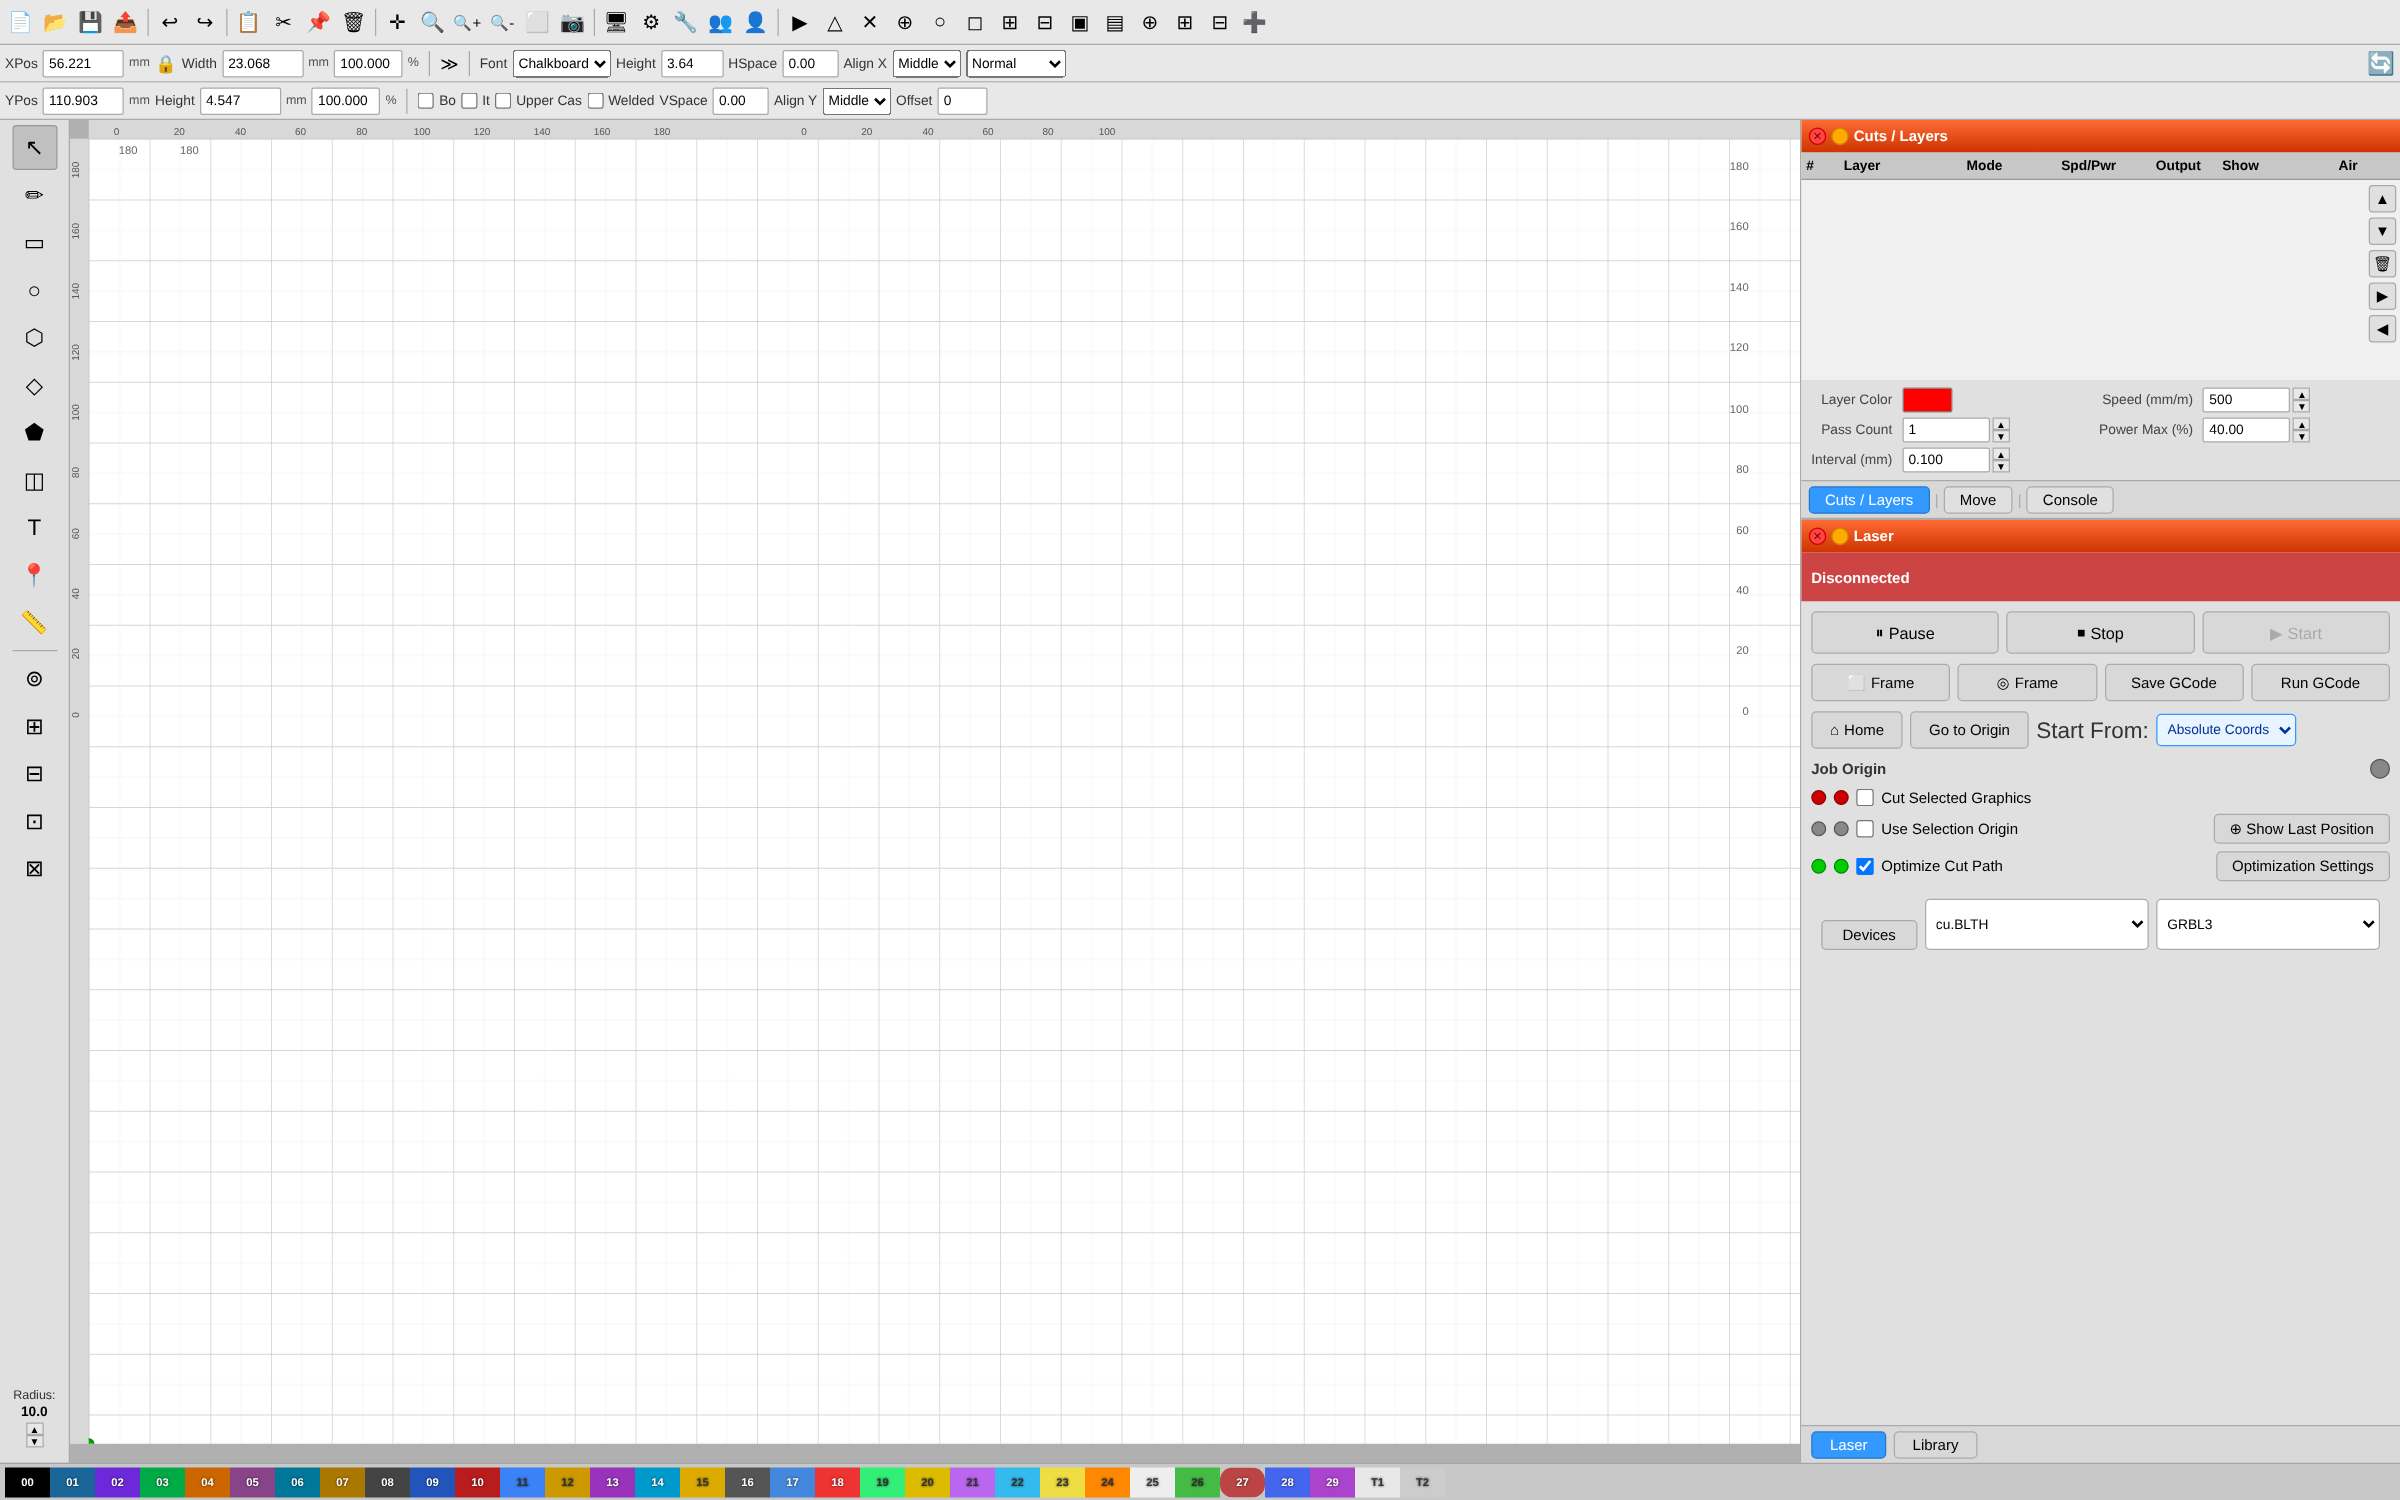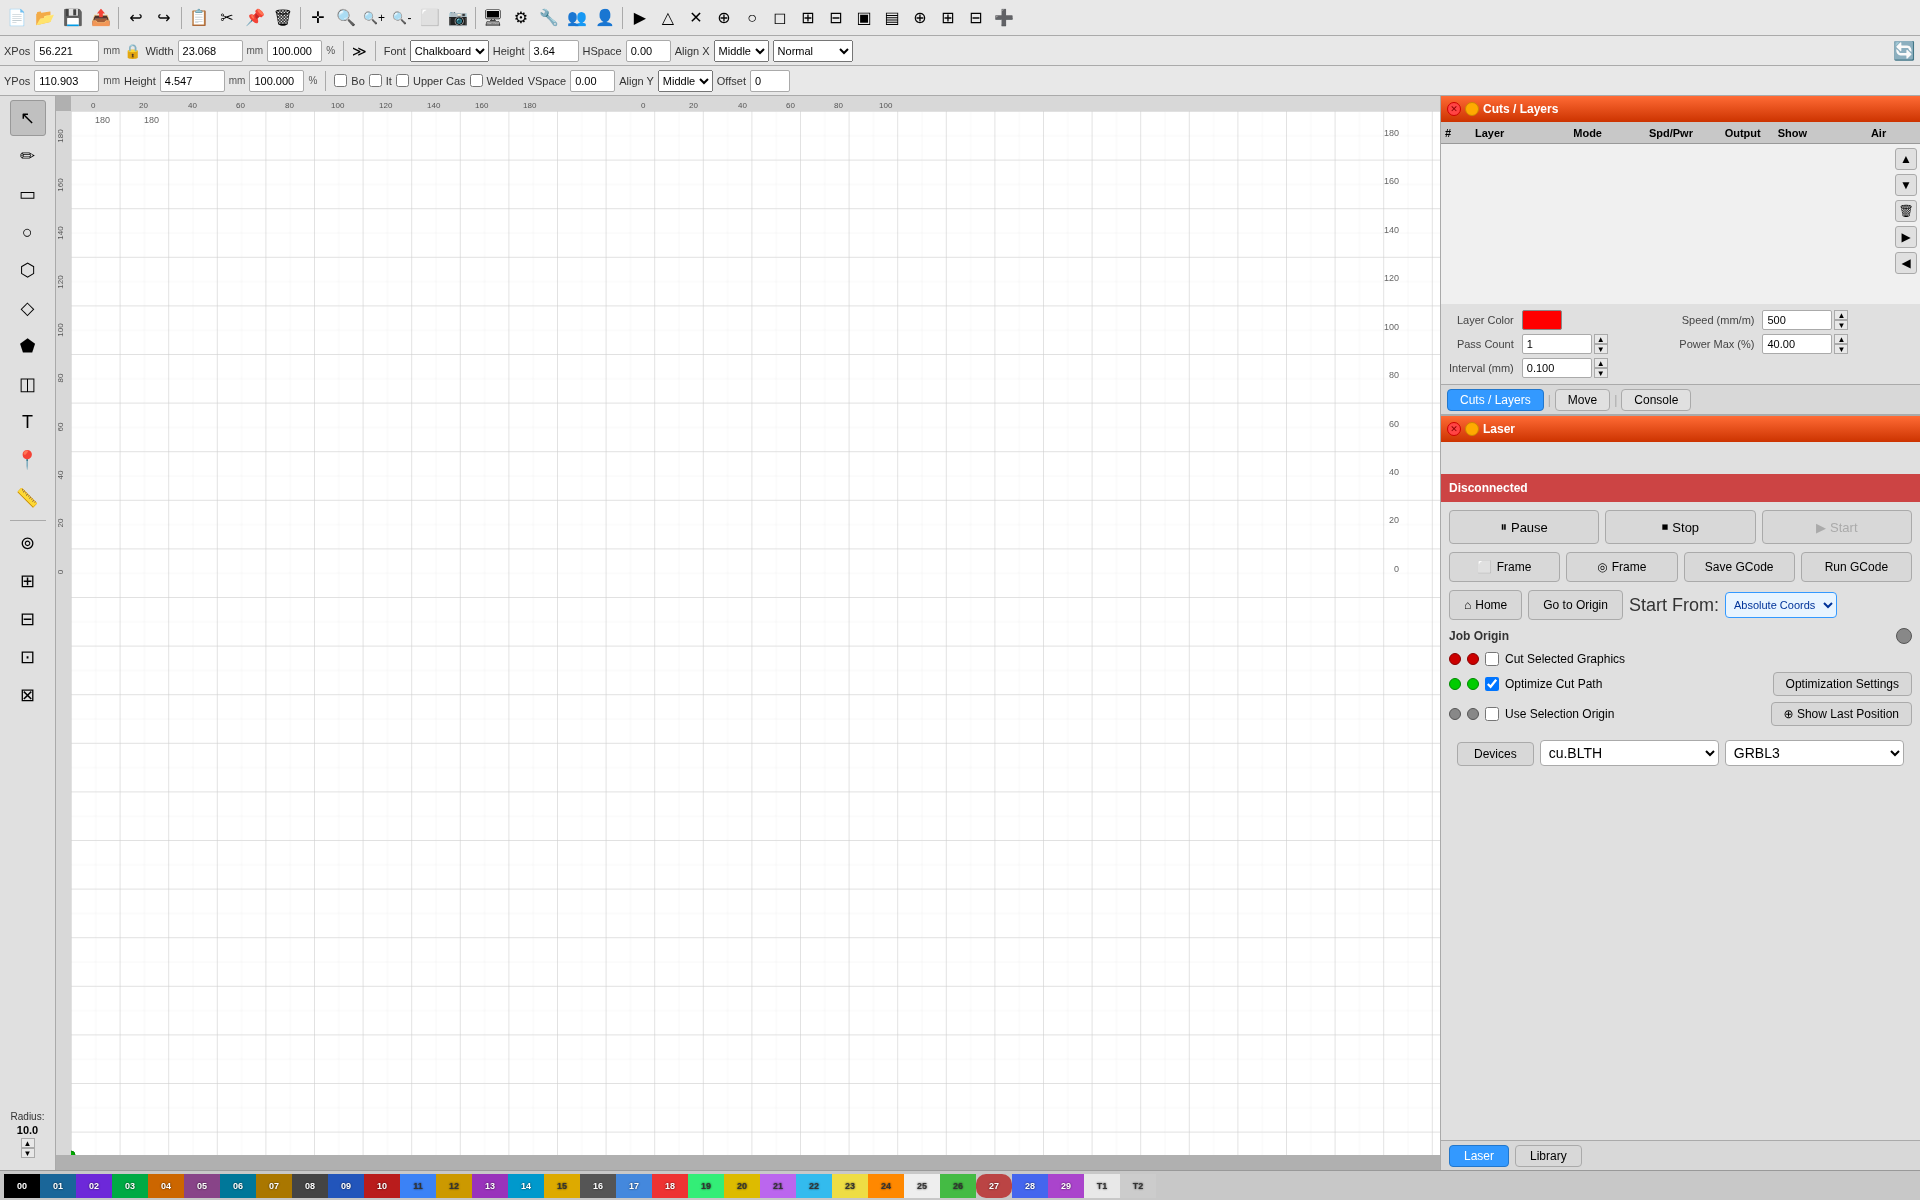--- a/index.html
+++ b/index.html
@@ -125,22 +125,22 @@
     
     #laser-panel { background: #e0e0e0; flex: 1; display: flex; flex-direction: column; }
     #laser-header {
       display: flex; align-items: center; height: 26px;
       background: linear-gradient(to bottom, #ff6b35, #cc3300);
       padding: 0 6px; gap: 4px;
     }
     #laser-header span { color: white; font-weight: bold; font-size: 12px; }
 
     #disconnected-bar {
-      height: 28px; background: #cc4444; display: flex; align-items: center; padding: 0 8px;
-      color: white; font-size: 12px; font-weight: bold; margin-top: 32px;
+      height: 39px; background: #cc4444; display: flex; align-items: center; padding: 0 8px;
+      color: white; font-size: 12px; font-weight: bold;
     }
 
     #laser-controls { padding: 8px; display: flex; flex-direction: column; gap: 8px; }
 
     .laser-btn-row { display: flex; gap: 6px; }
     .laser-btn {
       flex: 1; height: 34px; border: 1px solid #aaa; border-radius: 4px;
       cursor: pointer; font-size: 13px; display: flex; align-items: center; justify-content: center;
       gap: 4px; background: #d8d8d8;
     }
@@ -166,21 +166,21 @@
     .checkbox-row input { width: 14px; height: 14px; }
     .checkbox-label { font-size: 12px; }
     .action-btn { padding: 4px 12px; border: 1px solid #aaa; border-radius: 4px; background: #d8d8d8; cursor: pointer; font-size: 12px; }
     .checkbox-right { margin-left: auto; }
     .dot-green { width: 12px; height: 12px; border-radius: 50%; background: #00cc00; display: inline-block; border: 1px solid #008800; }
     .dot-red { width: 12px; height: 12px; border-radius: 50%; background: #cc0000; display: inline-block; border: 1px solid #880000; }
     .dot-gray { width: 12px; height: 12px; border-radius: 50%; background: #888; display: inline-block; border: 1px solid #555; }
 
     #devices-row { display: flex; align-items: flex-end; gap: 6px; padding: 6px 8px; }
     .devices-btn { padding: 4px 16px; border: 1px solid #aaa; border-radius: 4px; background: #d8d8d8; cursor: pointer; font-size: 12px; }
-    .device-select { height: 26px; border: 1px solid #aaa; border-radius: 4px; padding: 0 4px; font-size: 14px; background: white; cursor: pointer; flex: 1; }
+    .device-select { height: 41px; border: 1px solid #aaa; border-radius: 4px; padding: 0 4px; font-size: 11px; background: white; cursor: pointer; flex: 1; }
 
     #bottom-tabs { display: flex; align-items: center; height: 30px; background: #d8d8d8; border-top: 1px solid #aaa; padding: 0 8px; gap: 6px; }
     .bottom-tab { padding: 3px 14px; border: 1px solid #aaa; border-radius: 4px; cursor: pointer; font-size: 12px; }
     .bottom-tab.active { background: #3399ff; color: white; border-color: #2277cc; }
     .bottom-tab:not(.active) { background: #d8d8d8; }
 
     
     #color-palette {
       height: 30px; background: #c8c8c8; display: flex; align-items: center;
       border-top: 1px solid #999; padding: 0 4px; gap: 0;
@@ -541,36 +541,36 @@
         </div>
 
         <div id="checkboxes-section">
           <div class="checkbox-row">
             <span class="dot-red"></span>
             <span class="dot-red"></span>
             <input type="checkbox" style="">
             <span class="checkbox-label">Cut Selected Graphics</span>
           </div>
           <div class="checkbox-row">
-            <span class="dot-green"></span>
-            <span class="dot-green"></span>
-            <input type="checkbox" checked="" style="">
-            <span class="checkbox-label">Optimize Cut Path</span>
-            <button class="action-btn checkbox-right">
-              <span>Optimization Settings</span>
-            </button>
-          </div>
-          <div class="checkbox-row">
             <span class="dot-gray"></span>
             <span class="dot-gray"></span>
             <input type="checkbox" style="">
             <span class="checkbox-label">Use Selection Origin</span>
             <button class="action-btn checkbox-right">
               <span>⊕</span>
               <span>Show Last Position</span>
+            </button>
+          </div>
+          <div class="checkbox-row">
+            <span class="dot-green"></span>
+            <span class="dot-green"></span>
+            <input type="checkbox" checked="" style="">
+            <span class="checkbox-label">Optimize Cut Path</span>
+            <button class="action-btn checkbox-right">
+              <span>Optimization Settings</span>
             </button>
           </div>
         </div>
 
         <div id="devices-row">
           <button class="devices-btn">Devices</button>
           <select class="device-select"><option>cu.BLTH</option></select>
           <select class="device-select"><option>GRBL3</option></select>
         </div>
 

